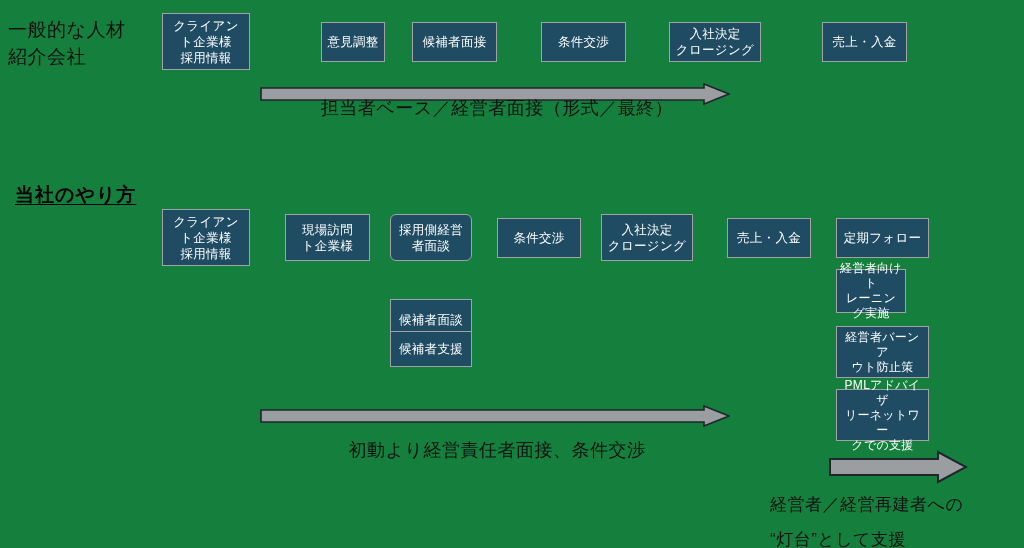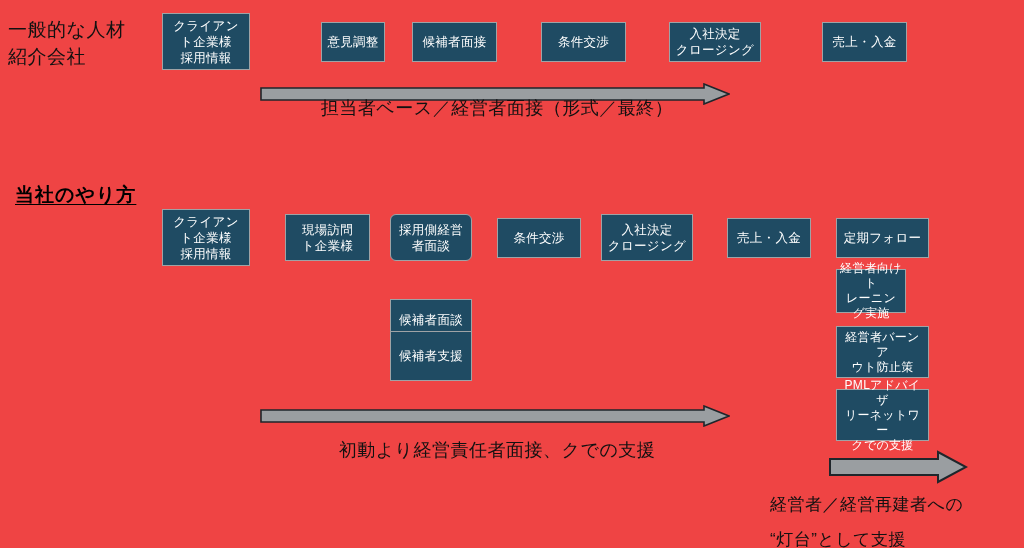--- a/index.html
+++ b/index.html
@@ -10,21 +10,21 @@
   }
   body {
     font-family: "Liberation Sans", "DejaVu Sans", sans-serif;
     color: #1a1a1a;
   }
   #canvas {
     position: relative;
     width: 1024px;
     height: 548px;
     overflow: hidden;
-    background: #ef4444;
+    background: #15803d;
   }
   .abs { position: absolute; }
 
   
   .side-label {
     font-size: 19px;
     line-height: 27px;
     color: #111111;
     white-space: pre-line;
     letter-spacing: 0.5px;
@@ -124,39 +124,39 @@
 
   <div class="abs pbox" style="left:601px; top:214px; width:92px; height:47px;">入社決定
 クロージング</div>
 
   <div class="abs pbox" style="left:727px; top:218px; width:84px; height:40px;">売上・入金</div>
 
   <div class="abs pbox" style="left:836px; top:218px; width:93px; height:40px;">定期フォロー</div>
 
   <div class="abs pbox" style="left:390px; top:276px; width:82px; height:41px;margin-top:23px;">候補者面談</div>
 
-  <div class="abs pbox" style="left:390px; top:331px; width:82px; height:50px;">候補者支援</div>
+  <div class="abs pbox" style="left:390px; top:331px; width:82px; height:36px;">候補者支援</div>
 
   <div class="abs pbox small-text" style="left:836px; top:269px; width:70px; height:44px;">経営者向けト
 レーニング実施</div>
 
   <div class="abs pbox small-text" style="left:836px; top:326px; width:93px; height:52px;">経営者バーンア
 ウト防止策</div>
 
   <div class="abs pbox small-text" style="left:836px; top:389px; width:93px; height:52px;">PMLアドバイザ
 リーネットワー
 クでの支援</div>
 
   <div class="abs arrow-wrap" style="left:260px; top:405px;">
     <svg width="470" height="22" viewBox="0 0 470 22" xmlns="http://www.w3.org/2000/svg">
       <polygon points="1,5 444,5 444,1 469,11 444,21 444,17 1,17" fill="#9a9ea1" stroke="#1f262b" stroke-width="1.6" stroke-linejoin="miter"></polygon>
     </svg>
   </div>
 
-  <div class="abs caption" style="left:262px; top:437px; width:470px; text-align:center;">初動より経営責任者面接、クでの支援</div>
+  <div class="abs caption" style="left:262px; top:437px; width:470px; text-align:center;">初動より経営責任者面接、条件交渉</div>
 
   <div class="abs arrow-wrap" style="left:828px; top:450px;">
     <svg width="140" height="34" viewBox="0 0 140 34" xmlns="http://www.w3.org/2000/svg">
       <polygon points="2,9 110,9 110,2 138,17 110,32 110,25 2,25" fill="#9a9ea1" stroke="#1f262b" stroke-width="2" stroke-linejoin="miter"></polygon>
     </svg>
   </div>
 
   <div class="abs caption-small" style="left:770px; top:487px; width:250px;">経営者／経営再建者への
 “灯台”として支援</div>
 

